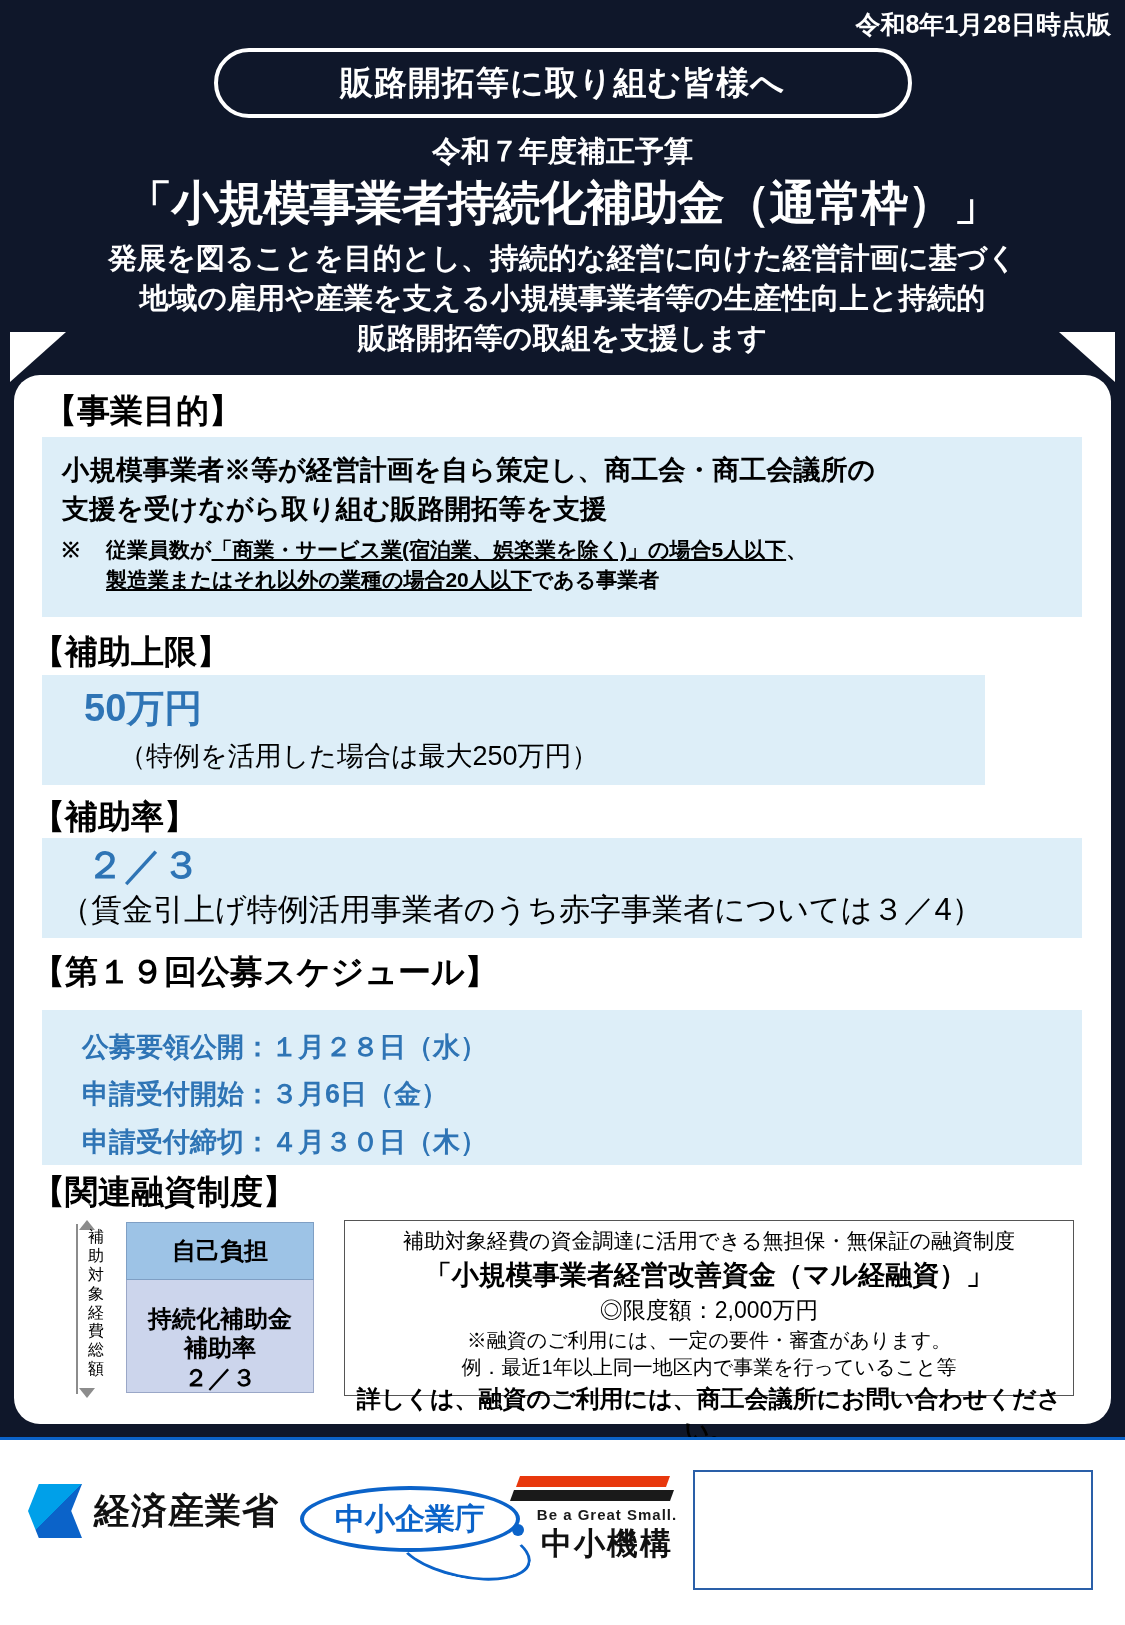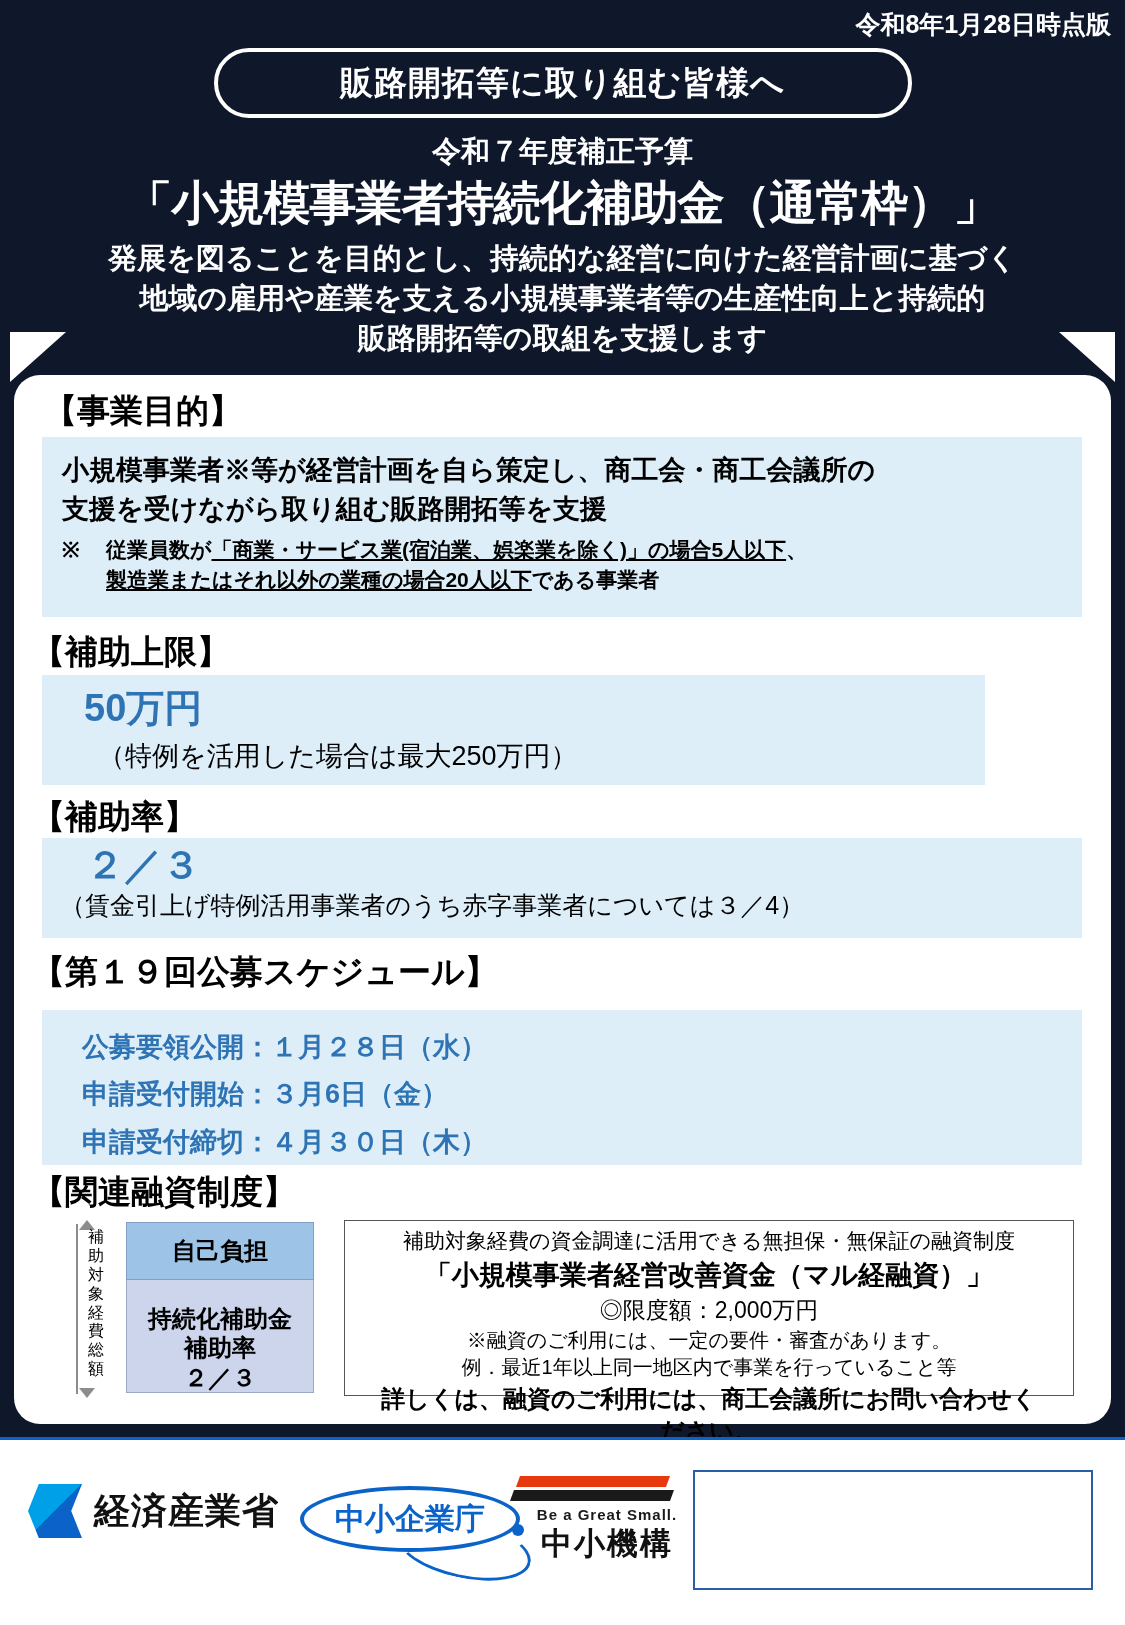--- a/index.html
+++ b/index.html
@@ -154,41 +154,41 @@
   }
   .limit-amount {
     color: #2e74b5;
     font-size: 38px;
     font-weight: bold;
     padding-left: 42px;
   }
   .limit-note {
     color: #000;
     font-size: 27px;
-    padding-left: 56px;
+    padding-left: 77px;
     margin-top: 4px;
   }
   
   .rate-head { position: absolute; top: 420px; left: 0; }
   .rate-band {
     position: absolute;
     top: 463px;
     left: 28px;
     width: 1040px;
     height: 100px;
   }
   .rate-value {
     color: #2e74b5;
     font-size: 38px;
     font-weight: bold;
     padding: 2px 0 0 44px;
   }
   .rate-note {
     color: #000;
-    font-size: 25px;
+    font-size: 31px;
     padding-left: 18px;
     margin-top: -2px;
   }
   
   .sched-head { position: absolute; top: 575px; left: 0; }
   .sched-band {
     position: absolute;
     top: 635px;
     left: 28px;
     width: 1040px;
@@ -277,21 +277,21 @@
     line-height: 1.22;
   }
   .loan-box {
     position: absolute;
     left: 278px;
     top: 0;
     width: 730px;
     height: 176px;
     border: 1px solid #555;
     box-sizing: border-box;
-    padding: 6px 26px;
+    padding: 6px 2px;
     text-align: center;
   }
   .loan-l1 { font-size: 21px; color: #000; }
   .loan-l2 { font-size: 27px; font-weight: bold; color: #000; margin-top: 2px; }
   .loan-l3 { font-size: 23px; color: #000; margin-top: 2px; }
   .loan-l4 { font-size: 20px; color: #000; margin-top: 1px; }
   .loan-l5 { font-size: 20px; color: #000; }
   .loan-l6 { font-size: 24px; font-weight: bold; color: #000; margin-top: 2px; }
   
   .footer {

